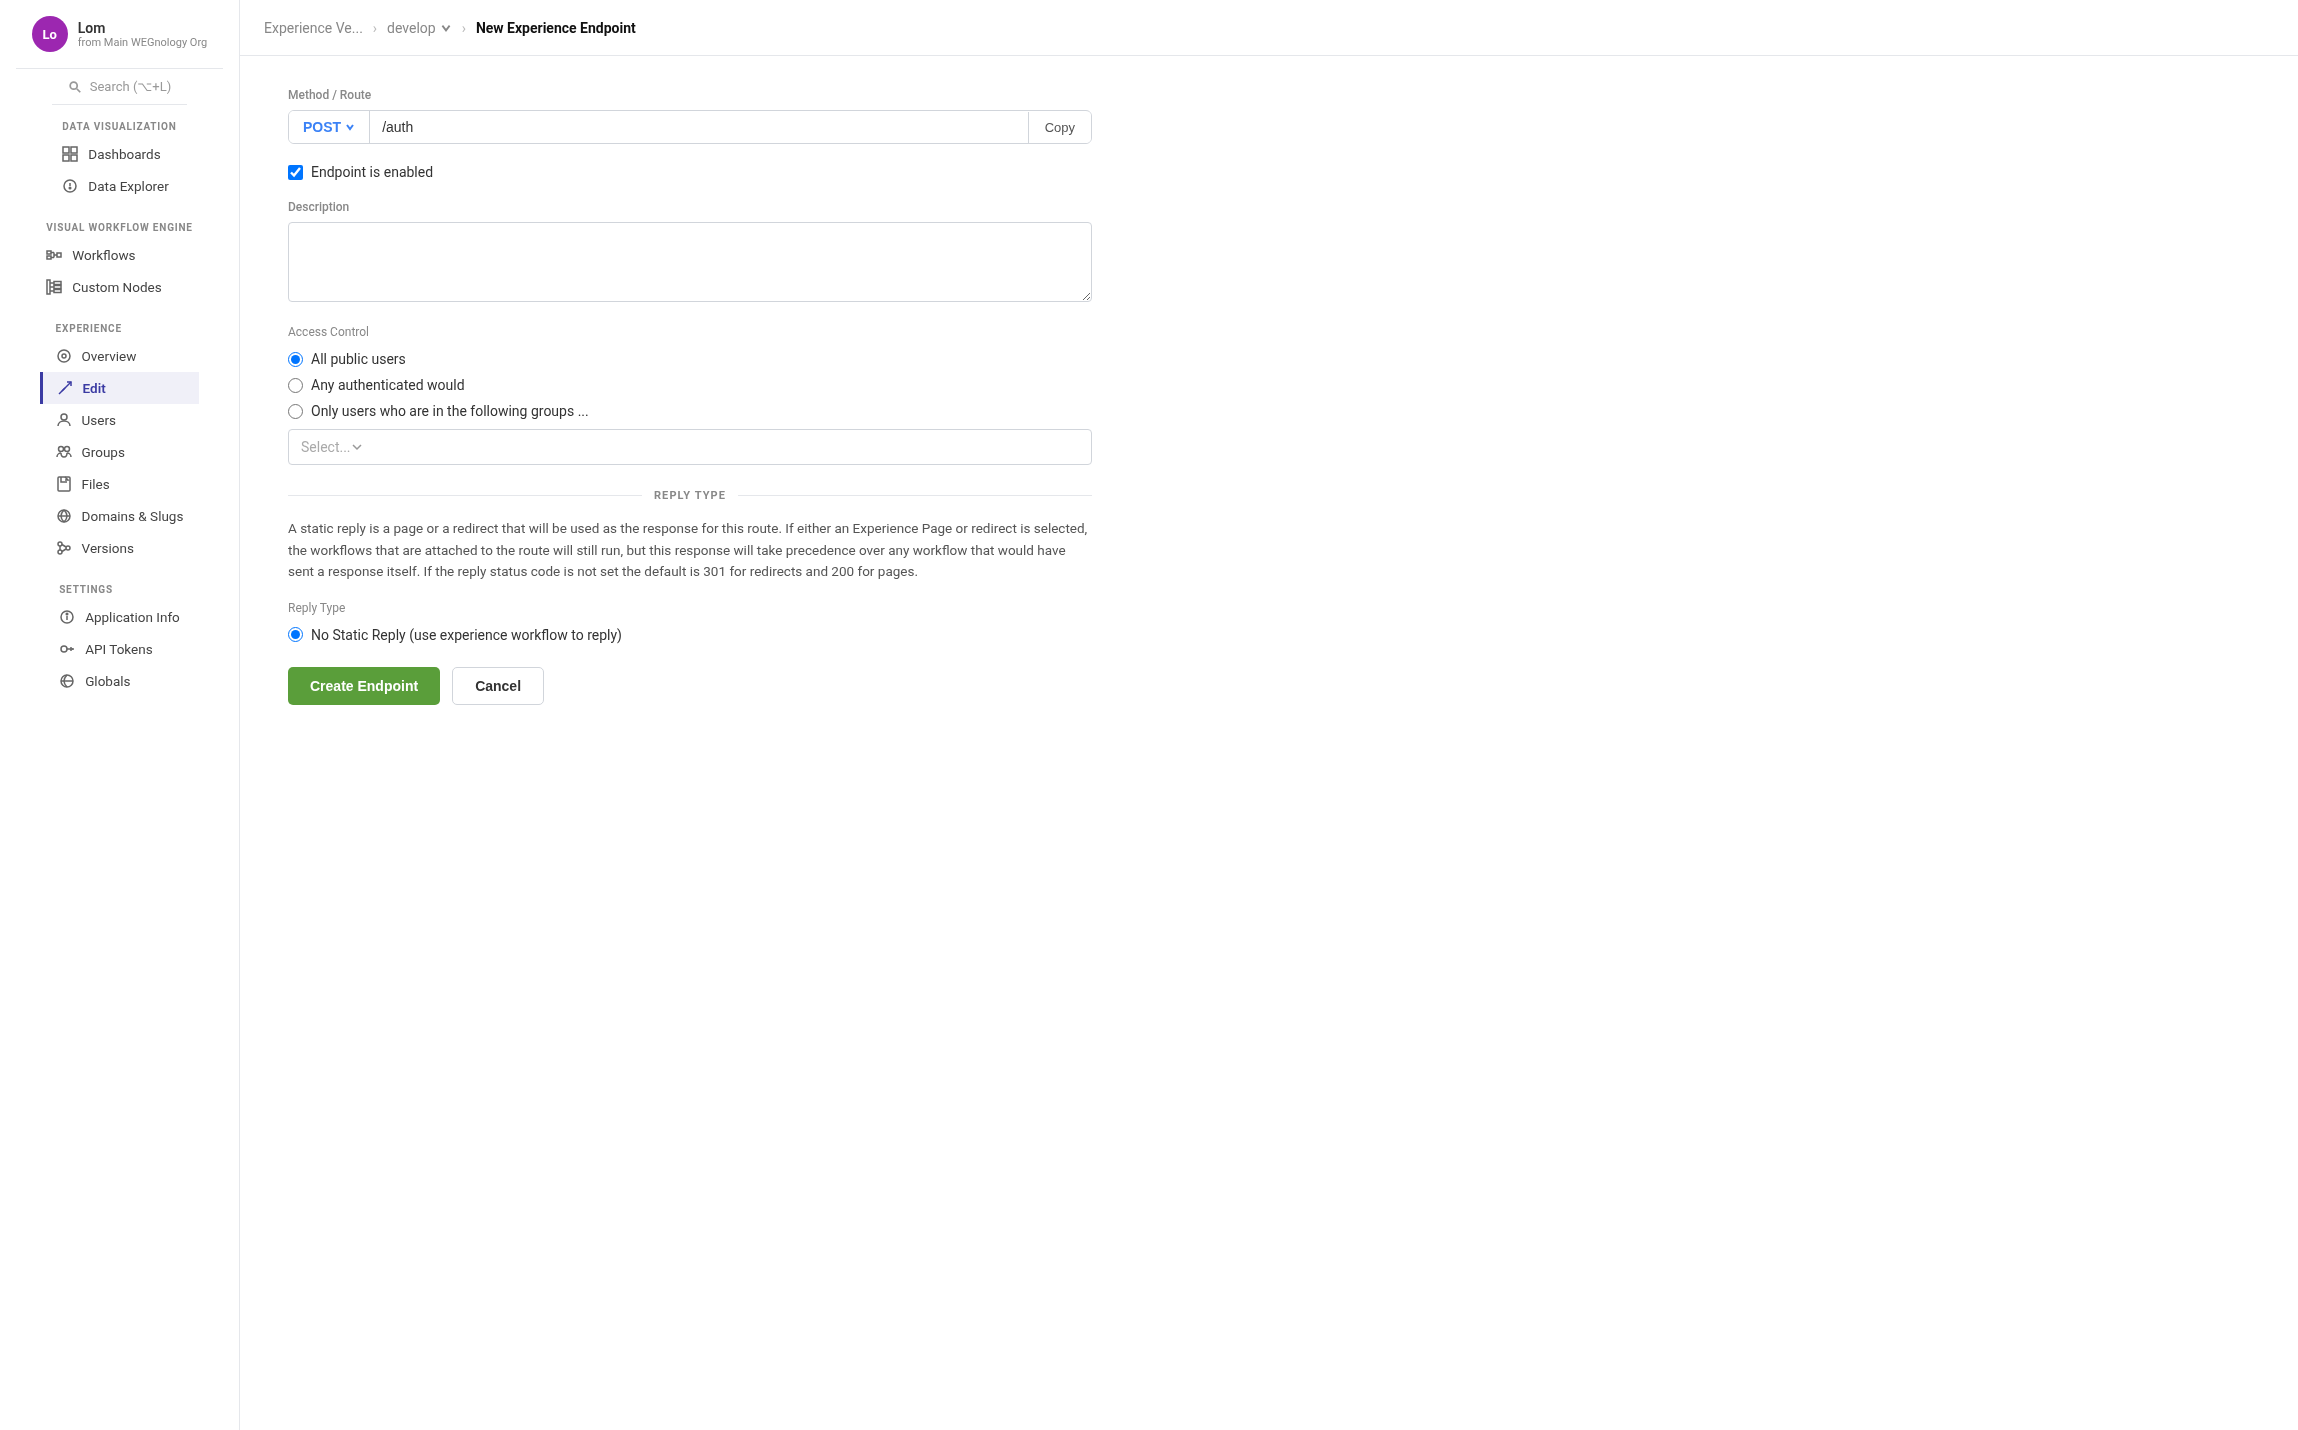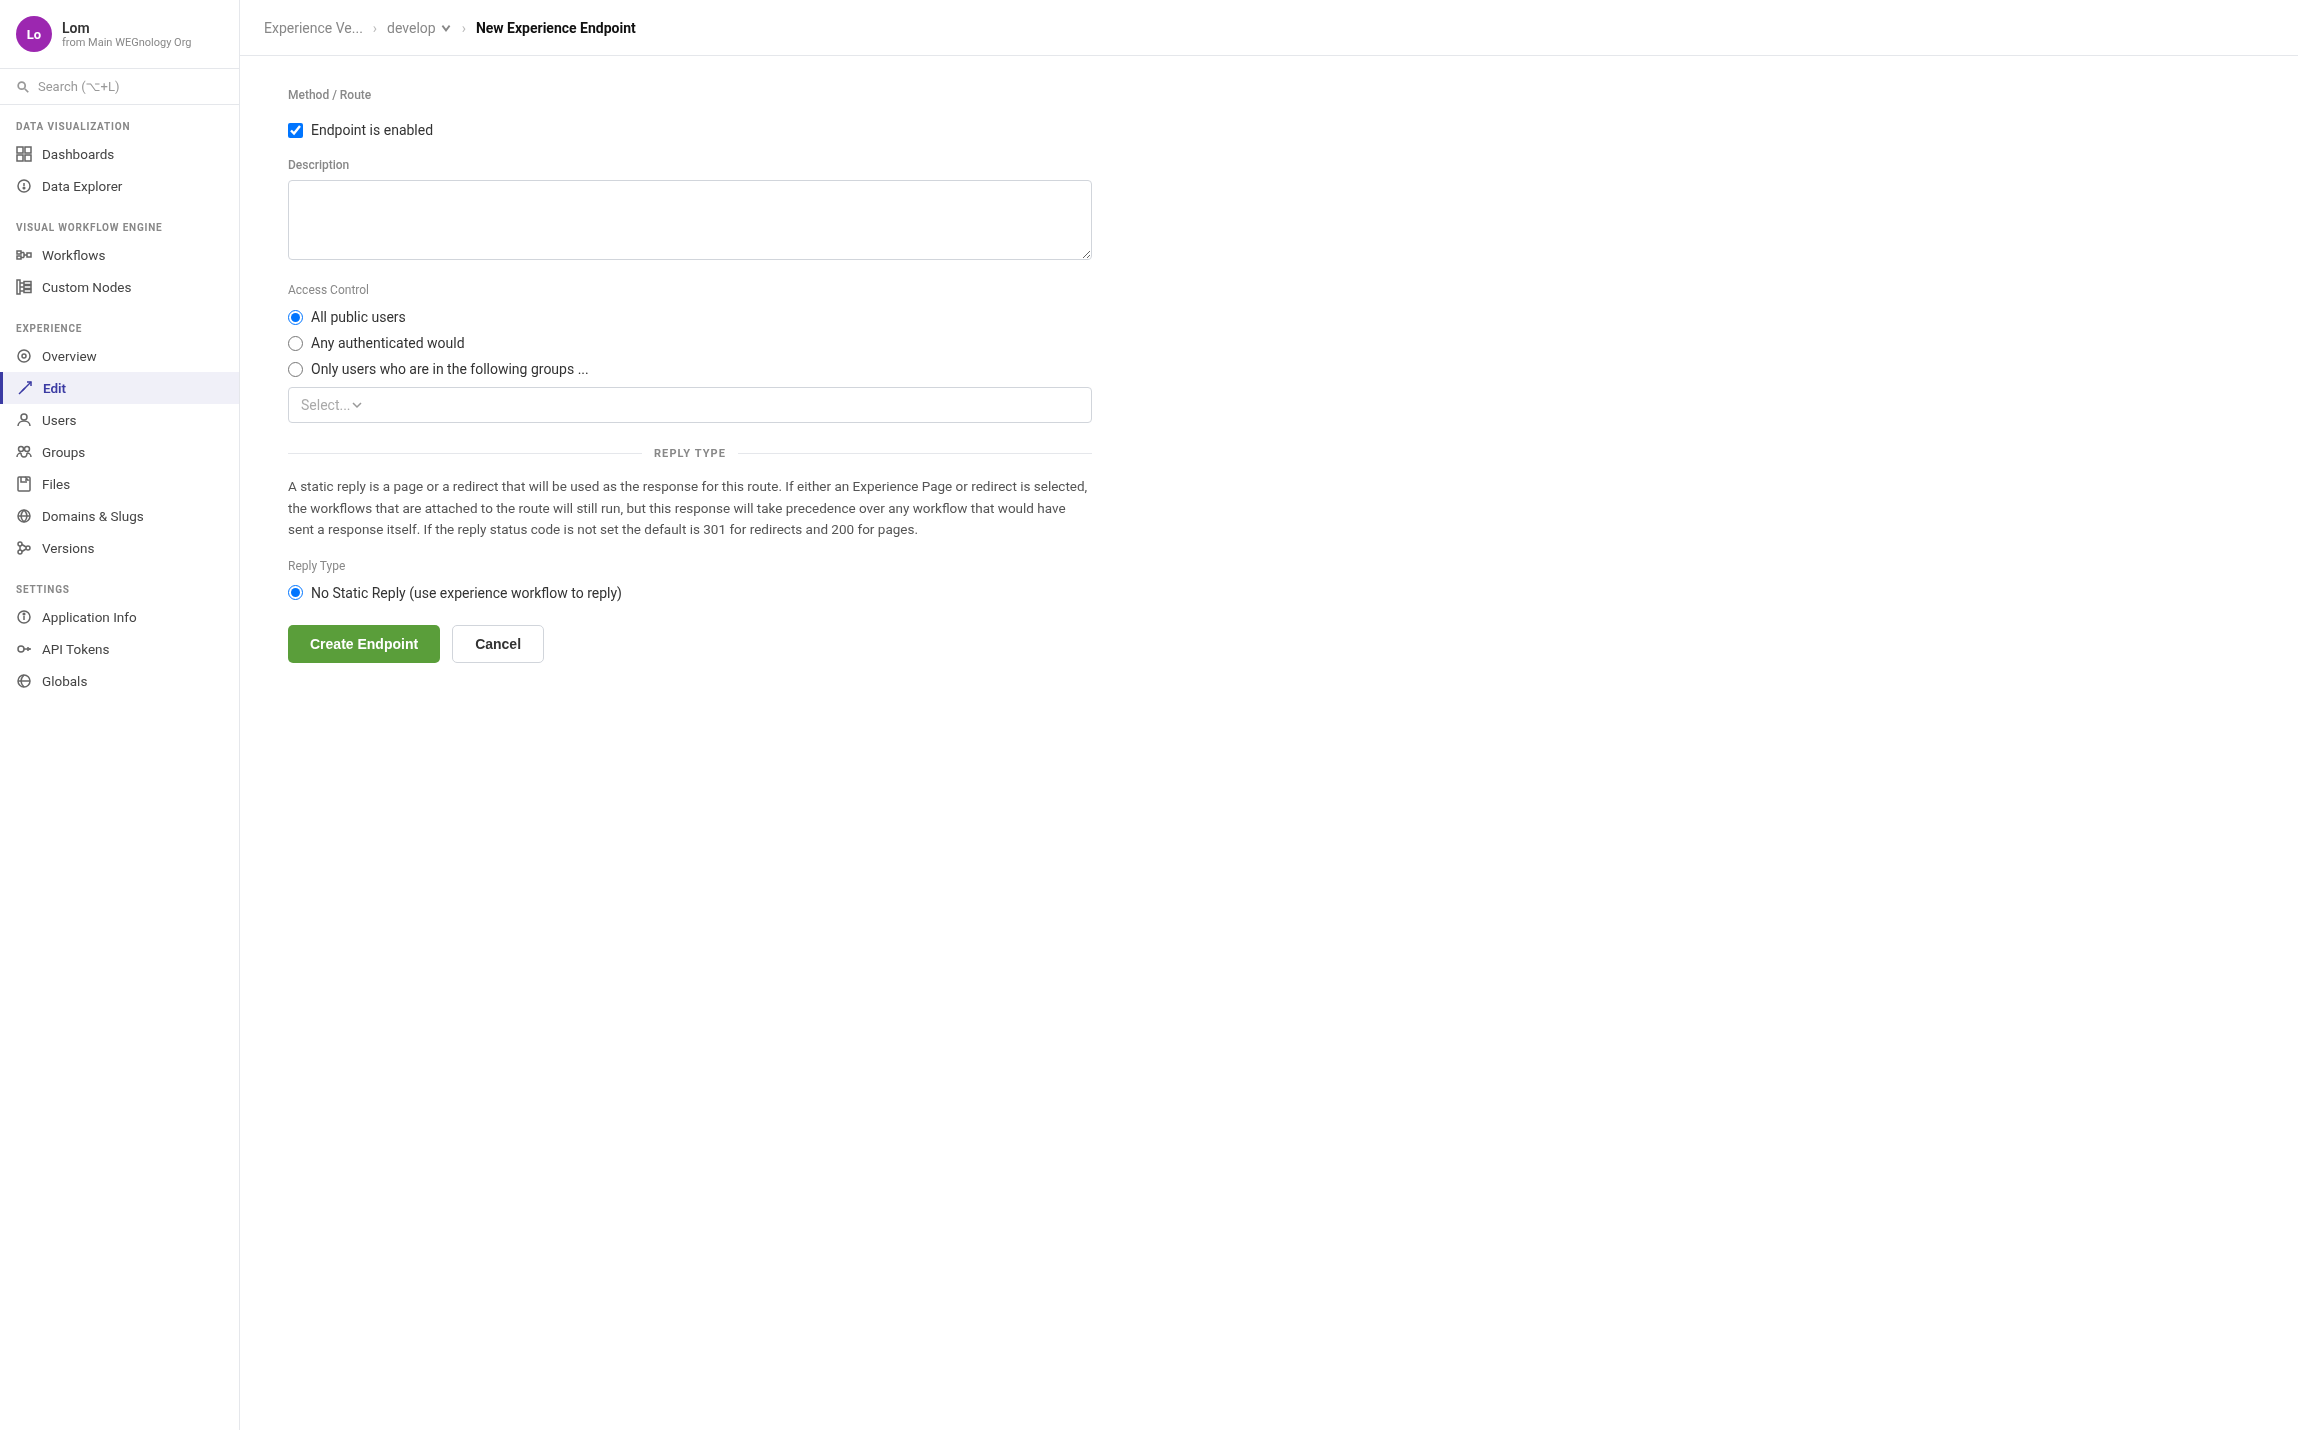--- a/index.html
+++ b/index.html
@@ -1,19 +1,19 @@
 <!DOCTYPE html>
 <html><head>
   <meta charset="utf-8">
   <style>
     * { box-sizing: border-box; margin: 0; padding: 0; }
     body { font-family: -apple-system, BlinkMacSystemFont, 'Segoe UI', Roboto, sans-serif; font-size: 14px; color: #333; background: #fff; display: flex; height: 100vh; overflow: hidden; }
 
     
-    .sidebar { width: 240px; min-width: 240px; background: #fff; border-right: 1px solid #e5e7eb; display: flex; flex-direction: column; overflow-y: auto; }
+    .sidebar { width: 240px; min-width: 240px; background: #fff; border-right: 1px solid #e5e7eb; display: flex; flex-direction: column; overflow-y: auto; align-items: center; }
     .sidebar-user { display: flex; align-items: center; gap: 10px; padding: 16px 16px; border-bottom: 1px solid #e5e7eb; }
     .avatar { width: 36px; height: 36px; border-radius: 50%; background: #9c27b0; color: #fff; display: flex; align-items: center; justify-content: center; font-weight: 700; font-size: 13px; flex-shrink: 0; }
     .user-info { display: flex; flex-direction: column; }
     .user-name { font-weight: 600; font-size: 14px; }
     .user-org { font-size: 11px; color: #888; }
 
     .search-bar { display: flex; align-items: center; gap: 8px; padding: 10px 16px; border-bottom: 1px solid #e5e7eb; color: #999; font-size: 13px; cursor: pointer; }
     .search-bar svg { width: 14px; height: 14px; }
 
     .sidebar-section { padding: 16px 0 4px; }
@@ -241,20 +241,30 @@
         </svg>
     </span>
     <span class="topbar-sep">›</span>
     <span class="topbar-current">New Experience Endpoint</span>
   </div>
 
   <div class="content">
 
     <div class="field-block">
       <div class="section-label">Method / Route</div>
+      <div class="method-row">
+        <button class="method-btn">
+          <span>POST</span>
+          <svg viewBox="0 0 10 10" fill="none" stroke="#3b82f6" stroke-width="2">
+              <polyline points="2,3 5,7 8,3"></polyline>
+            </svg>
+        </button>
+        <input class="route-input" type="text" value="/auth" style="">
+        <button class="copy-btn">Copy</button>
+      </div>
     </div>
 
     <div class="checkbox-row">
       <input type="checkbox" checked="" style="">
       <label>Endpoint is enabled</label>
     </div>
 
     <div class="field-block">
       <div class="section-label">Description</div>
       <textarea rows="3" style=""></textarea>

